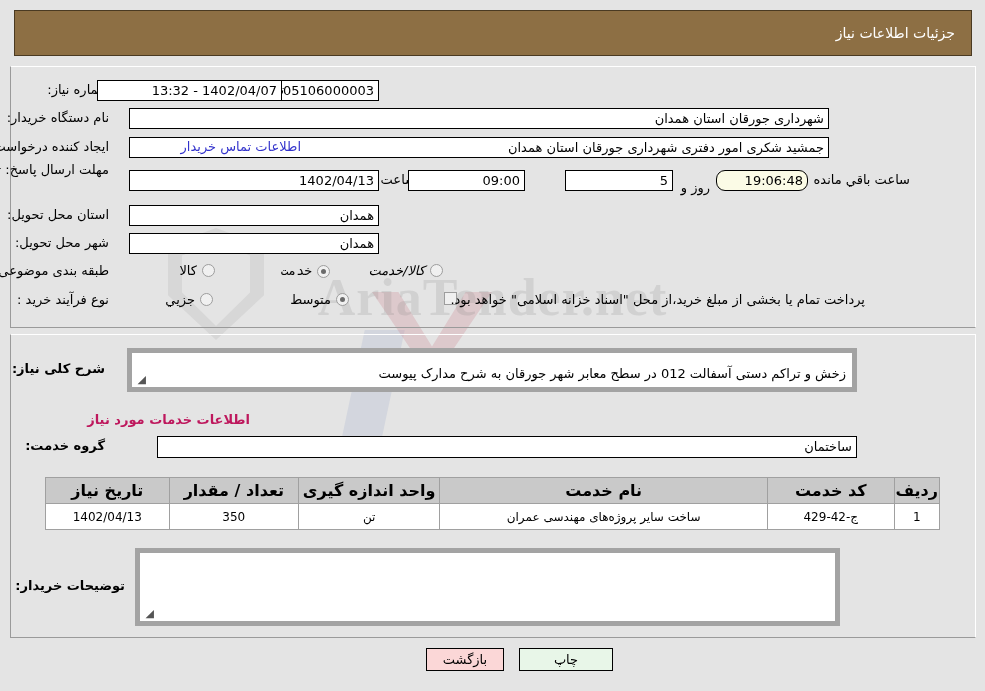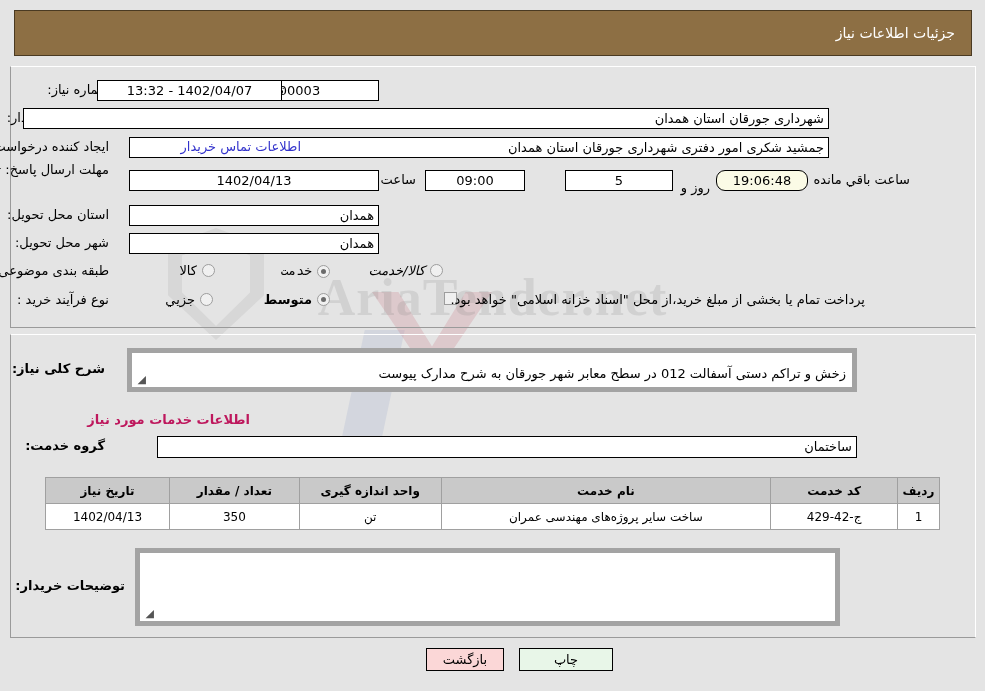--- a/index.html
+++ b/index.html
@@ -92,21 +92,21 @@
   .lbl { text-align: right; font-size: 13px; color: #000; }
   .lbl-2line { line-height: 15px; }
 
   .fld {
     background: #ffffff;
     border: 1px solid #000000;
     height: 21px;
     line-height: 19px;
     font-size: 13px;
     padding: 0 4px;
-    text-align: center;
+    text-align: right;
     color: #000;
     overflow: hidden;
     white-space: nowrap;
   }
   .fld.rtl-start { text-align: right; }
   .fld.countdown { background: #fbfbe6; }
 
   .inline-lbl { font-size: 13px; padding: 0 5px; }
   .link {
     color: #3333cc; font-size: 13px; cursor: pointer;
@@ -177,21 +177,21 @@
     z-index: 3;
     font-size: 12px;
     background: #fff;
   }
   table.grid th {
     background: #c9c9c9;
     border: 1px solid #a0a0a0;
     height: 26px;
     font-weight: bold;
     color: #000;
-    font-size: 12px;
+    font-size: 16px;
   }
   table.grid td {
     background: #ffffff;
     border: 1px solid #a0a0a0;
     height: 26px;
     text-align: center;
     color: #000;
     font-size: 12px;
   }
 
@@ -236,38 +236,38 @@
   <div class="fld" style="position:absolute; right:606px; top:80px; width:250px; z-index:3;">1102005106000003</div>
 
   <div class="row" style="right:701px; top:82px;">
     <span class="lbl">تاریخ و ساعت اعلان عمومی:</span>
   </div>
   <div class="fld" style="position:absolute; right:703px; top:80px; width:185px; z-index:3;">1402/04/07 - 13:32</div>
 
   <div class="row" style="right:876px; top:110px;">
     <span class="lbl">نام دستگاه خریدار:</span>
   </div>
-  <div class="fld rtl-start" style="position:absolute; right:156px; top:108px; width:806px; z-index:3;">شهرداری جورقان استان همدان</div>
+  <div class="fld rtl-start" style="position:absolute; right:156px; top:108px; width:700px; z-index:3;">شهرداری جورقان استان همدان</div>
 
   <div class="row" style="right:876px; top:139px;">
     <span class="lbl">ایجاد کننده درخواست:</span>
   </div>
   <div class="fld rtl-start" style="position:absolute; right:156px; top:137px; width:700px; z-index:3;">جمشید  شکری امور دفتری شهرداری جورقان استان همدان</div>
   <div class="row" style="right:684px; top:139px;">
     <span class="link">اطلاعات تماس خریدار</span>
   </div>
 
   <div class="row lbl-2line" style="right:876px; top:162px; display:block; text-align:right; width:92px;">
     <span class="lbl lbl-2line">مهلت ارسال پاسخ: تا تاریخ:</span>
   </div>
   <div class="fld" style="position:absolute; right:606px; top:170px; width:250px; z-index:3;">1402/04/13</div>
   <div class="row" style="right:564px; top:172px;">
     <span class="inline-lbl">ساعت</span>
   </div>
-  <div class="fld" style="position:absolute; right:460px; top:170px; width:100px; z-index:3;">09:00</div>
+  <div class="fld" style="position:absolute; right:460px; top:170px; width:117px; z-index:3;">09:00</div>
   <div class="fld" style="position:absolute; right:312px; top:170px; width:108px; z-index:3;">5</div>
   <div class="row" style="right:270px; top:180px;">
     <span class="inline-lbl">روز و</span>
   </div>
   <div class="fld countdown" style="position:absolute; right:177px; top:170px; width:92px; z-index:3;border-radius:9px;">19:06:48</div>
   <div class="row" style="right:70px; top:172px;">
     <span class="inline-lbl">ساعت باقي مانده</span>
   </div>
 
   <div class="row" style="right:876px; top:207px;">
@@ -304,21 +304,21 @@
 
   <div class="row" style="right:876px; top:292px;">
     <span class="lbl">نوع فرآیند خرید :</span>
   </div>
   <div class="row" style="right:772px; top:292px;">
     <span class="radio-item">
       <span class="radio"></span>
       <span>جزیي</span>
     </span>
   </div>
-  <div class="row" style="right:655px; top:292px;font-weight:bold;">
+  <div class="row" style="right:636px; top:292px;">
     <span class="radio-item">
       <span class="radio on"></span>
       <span>متوسط</span>
     </span>
   </div>
   <div class="row" style="right:528px; top:292px;">
     <span class="checkbox"></span>
   </div>
   <div class="row" style="right:120px; top:292px;">
     <span class="lbl">پرداخت تمام یا بخشی از مبلغ خرید،از محل "اسناد خزانه اسلامی" خواهد بود.</span>

